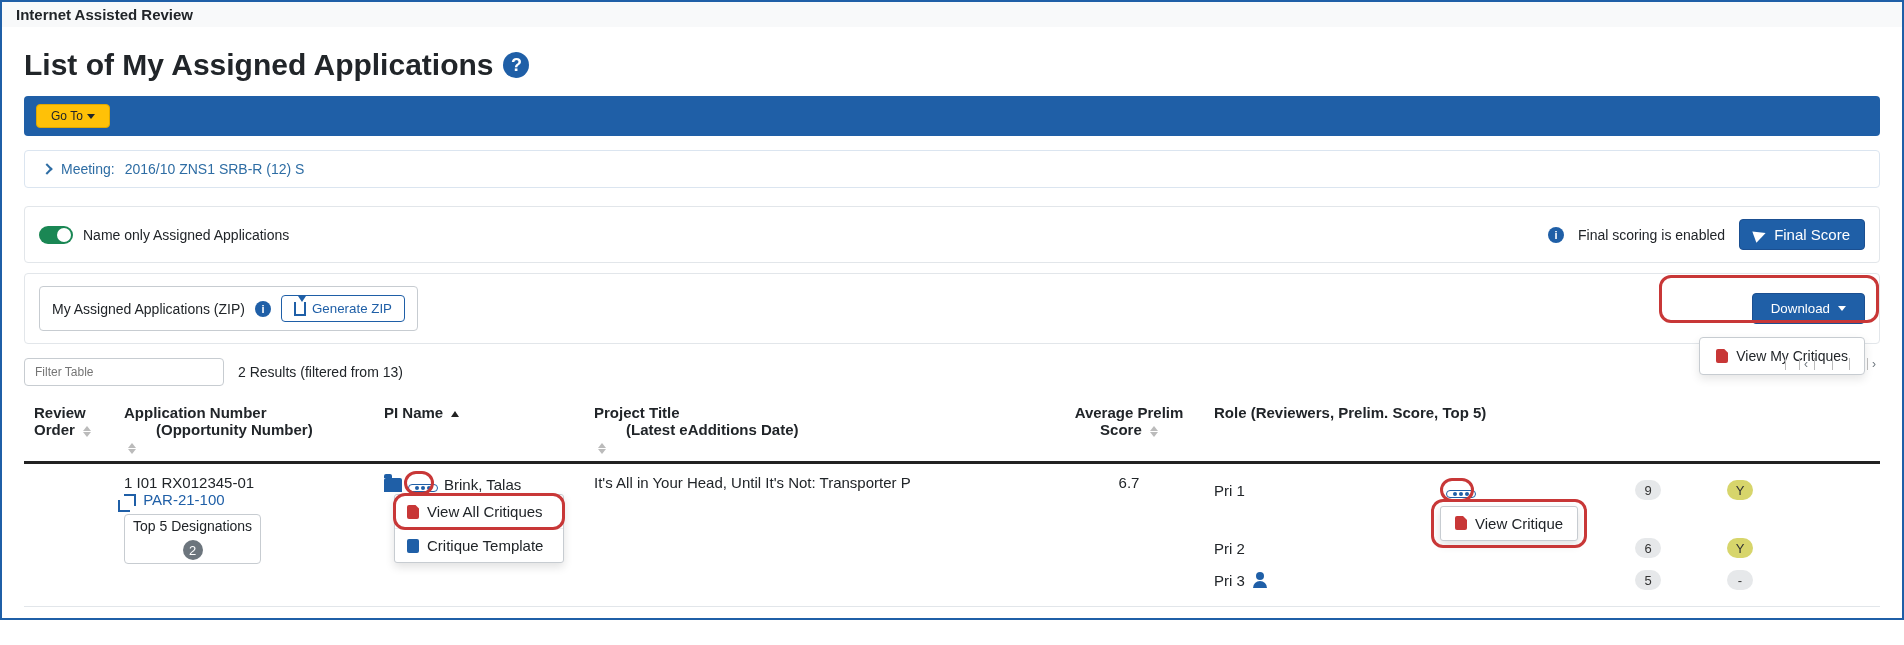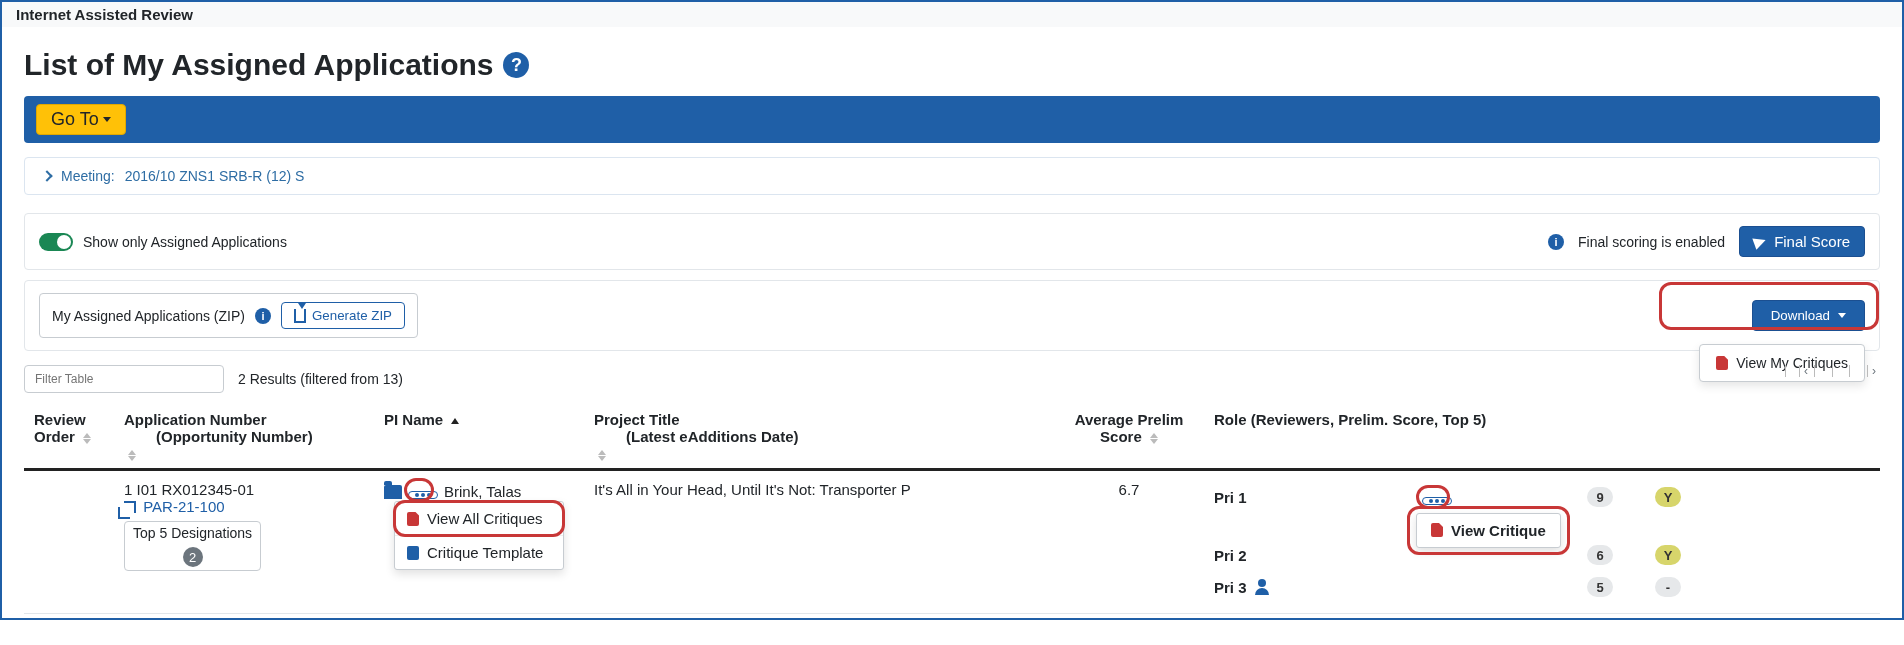--- a/index.html
+++ b/index.html
@@ -5,21 +5,21 @@
   * { box-sizing: border-box; margin: 0; padding: 0; }
   html, body { font-family: "Segoe UI", Arial, sans-serif; font-size: 14px; color: #212529; background: #fff; }
   body { width: 1904px; }
   .frame { border: 2px solid #1f5fa7; width: 1904px; height: 620px; overflow: hidden; position: relative; }
   .window-title { background: #f8f9fa; padding: 4px 14px; font-weight: 600; font-size: 15px; border-bottom: 1px solid #fff; }
   .content { padding: 10px 22px 0 22px; }
   .page-heading { display: flex; align-items: center; gap: 10px; margin: 10px 0 14px 0; }
   .page-heading h1 { font-size: 30px; font-weight: 700; }
   .help-circle { width: 26px; height: 26px; border-radius: 50%; background: #1f5fa7; color: #fff; display: flex; align-items: center; justify-content: center; font-weight: 700; font-size: 18px; }
   .blue-bar { background: #1f5fa7; padding: 8px 12px; border-radius: 4px; margin-bottom: 14px; }
-  .goto-btn { background: #ffc107; border: 1px solid #e0a800; color: #212529; padding: 4px 14px; border-radius: 4px; font-size: 18px; display: inline-flex; align-items: center; gap: 4px; cursor: pointer; }
+  .goto-btn { background: #ffc107; border: 1px solid #e0a800; color: #212529; padding: 4px 14px; border-radius: 4px; font-size: 12px; display: inline-flex; align-items: center; gap: 4px; cursor: pointer; }
   .caret-down { width: 0; height: 0; border-left: 4px solid transparent; border-right: 4px solid transparent; border-top: 5px solid currentColor; display: inline-block; }
   .meeting-box { border: 1px solid #dbe5f0; border-radius: 4px; padding: 10px 18px; margin-bottom: 18px; display: flex; align-items: center; gap: 10px; color: #2e6da4; }
   .chev-right { width: 8px; height: 8px; border-top: 2px solid #2e6da4; border-right: 2px solid #2e6da4; transform: rotate(45deg); }
   .controls-row { border: 1px solid #e2e6ea; border-radius: 4px; padding: 12px 14px; margin-bottom: 10px; display: flex; align-items: center; justify-content: space-between; }
   .left-controls { display: flex; align-items: center; gap: 10px; }
   .toggle { width: 34px; height: 18px; background: #1a8754; border-radius: 10px; position: relative; cursor: pointer; }
   .toggle::after { content: ""; position: absolute; right: 2px; top: 2px; width: 14px; height: 14px; background: #fff; border-radius: 50%; }
   .right-controls { display: flex; align-items: center; gap: 14px; }
   .info-icon { width: 16px; height: 16px; border-radius: 50%; background: #1f5fa7; color: #fff; display: inline-flex; align-items: center; justify-content: center; font-size: 11px; font-weight: 700; }
   .status-text { color: #212529; font-size: 14px; }
@@ -63,21 +63,21 @@
   .folder-icon { width: 18px; height: 14px; background: #1f5fa7; border-radius: 2px 2px 0 0; display: inline-block; position: relative; }
   .folder-icon::before { content: ""; position: absolute; top: -4px; left: 0; width: 8px; height: 4px; background: #1f5fa7; border-radius: 2px 2px 0 0; }
   .three-dots { display: inline-flex; align-items: center; justify-content: center; border: 1px solid #1f5fa7; border-radius: 10px; padding: 1px 6px; gap: 2px; cursor: pointer; background: #fff; }
   .three-dots i { width: 4px; height: 4px; background: #1f5fa7; border-radius: 50%; display: block; }
   .pi-cell { position: relative; }
   .pi-header { display: flex; align-items: center; gap: 6px; margin-top: 2px; }
   .pi-popup { position: absolute; left: 20px; top: 30px; background: #fff; border: 1px solid #c7ccd1; border-radius: 3px; box-shadow: 0 4px 10px rgba(0,0,0,0.12); z-index: 5; min-width: 170px; }
   .pi-popup .item { padding: 8px 12px; display: flex; align-items: center; gap: 8px; border-top: 1px solid #eee; cursor: pointer; }
   .pi-popup .item:first-child { border-top: none; }
   .role-cell { position: relative; }
-  .role-row { display: flex; align-items: center; padding: 6px 0; gap: 8px; font-weight: bold; }
+  .role-row { display: flex; align-items: center; padding: 6px 0; gap: 32px; }
   .role-label { width: 200px; }
   .role-dots-wrap { width: 140px; position: relative; }
   .pill { display: inline-flex; align-items: center; justify-content: center; min-width: 26px; height: 20px; border-radius: 10px; font-size: 13px; padding: 0 8px; }
   .pill-gray { background: #e6e8ea; color: #333; }
   .pill-yellow { background: #d7d56b; color: #333; }
   .pill-col { width: 60px; text-align: center; }
   .role-popup { position: absolute; left: -6px; top: 24px; background: #fff; border: 1px solid #c7ccd1; border-radius: 3px; box-shadow: 0 4px 10px rgba(0,0,0,0.12); padding: 8px 14px; display: flex; align-items: center; gap: 8px; z-index: 5; white-space: nowrap; }
   .user-icon { width: 14px; height: 14px; display: inline-block; position: relative; }
   .user-icon::before { content: ""; position: absolute; top: 0; left: 3px; width: 8px; height: 8px; background: #1f5fa7; border-radius: 50%; }
   .user-icon::after { content: ""; position: absolute; bottom: -2px; left: 0; width: 14px; height: 7px; background: #1f5fa7; border-radius: 7px 7px 0 0; }
@@ -112,21 +112,21 @@
 
     <div class="meeting-box">
       <span class="chev-right"></span>
       <span>Meeting:</span>
       <span>2016/10 ZNS1 SRB-R (12) S</span>
     </div>
 
     <div class="controls-row">
       <div class="left-controls">
         <span class="toggle"></span>
-        <span>Show only Assigned Applications</span>
+        <span>Name only Assigned Applications</span>
       </div>
       <div class="right-controls">
         <span class="info-icon">i</span>
         <span class="status-text">Final scoring is enabled</span>
         <button class="btn-primary">
           <span class="plane-icon"></span>
           <span>Final Score</span>
         </button>
       </div>
     </div>

